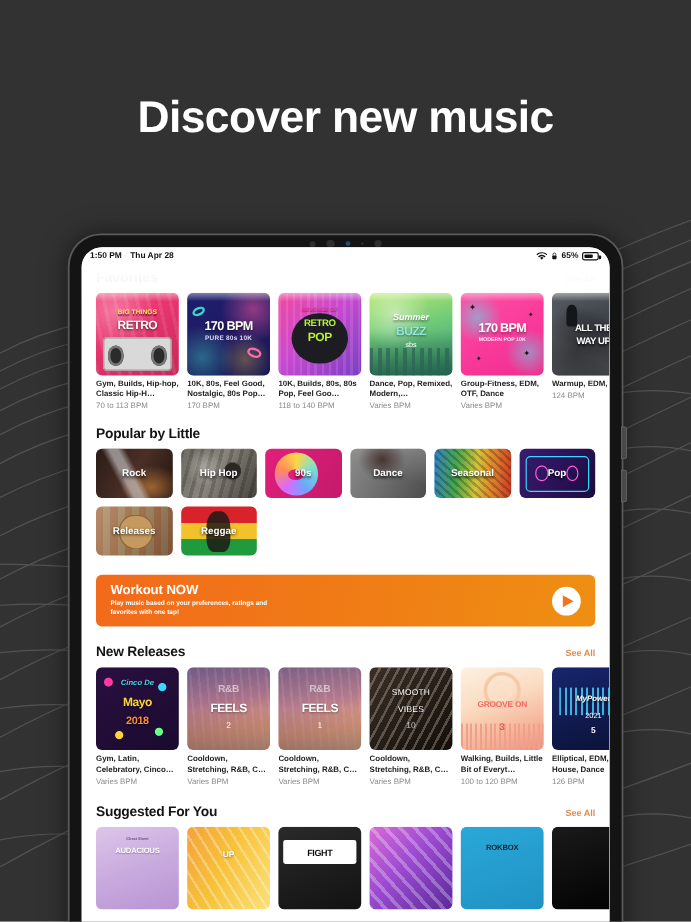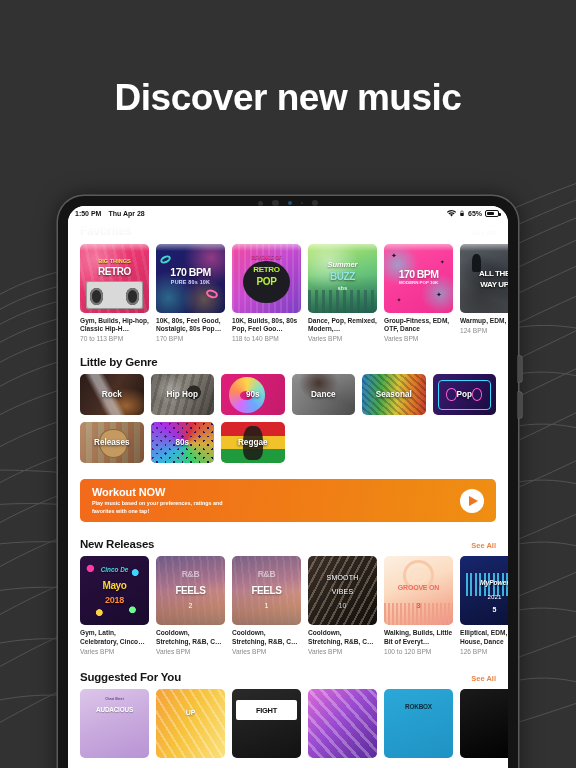--- a/index.html
+++ b/index.html
@@ -368,21 +368,21 @@
               <div class="t">Warmup, EDM,</div>
               <div class="b">124 BPM</div>
             </div>
           </div>
 
         </div>
       </div>
 
       <div style="margin-top:14px;">
         <div class="sec-head">
-          <span class="sec-title">Little by Genre</span>
+          <span class="sec-title">Popular by Little</span>
         </div>
         <div class="genre-wrap">
           <div class="genre-grid">
 
             <div class="genre" style="background:linear-gradient(120deg,#2a1b18 0%,#4a2f25 50%,#20140f 100%);">
               <div style="position:absolute;inset:0;background:
                    linear-gradient(62deg, transparent 30%, rgba(225,225,230,.55) 38%, rgba(225,225,230,.55) 46%, transparent 54%),
                    radial-gradient(ellipse at 72% 78%, rgba(190,120,60,.75), transparent 40%);"></div>
               <span>Rock</span>
             </div>
@@ -422,28 +422,20 @@
               <span>Pop</span>
             </div>
 
             <div class="genre" style="background:linear-gradient(120deg,#b59b76 0%,#9a7c55 45%,#6e5336 100%);">
               <div style="position:absolute;inset:0;background:
                    repeating-linear-gradient(90deg, rgba(200,60,50,.35) 0 6px, rgba(240,240,240,.2) 6px 12px);opacity:.45"></div>
               <div style="position:absolute;left:30%;top:16%;width:46%;height:72%;border-radius:45% 45% 50% 50%;background:#c49a60;box-shadow:inset 0 0 0 1px rgba(80,50,20,.5);"></div>
               <span>Releases</span>
             </div>
 
-            <div class="genre" style="background:linear-gradient(120deg,#5a1f8c 0%,#3a1466 50%,#1e0a3c 100%);">
-              <div style="position:absolute;inset:0;background:
-                   conic-gradient(from 20deg at 55% 52%, #ff3a3a, #ffd43a, #3aff7a, #3ad8ff, #b83aff, #ff3a3a);
-                   opacity:.8;
-                   -webkit-mask:repeating-linear-gradient(45deg,#000 0 4px,transparent 4px 6px),
-                                repeating-linear-gradient(-45deg,#000 0 4px,transparent 4px 6px);"></div>
-              <span>80s</span>
-            </div>
 
 
             <div class="genre" style="background:linear-gradient(180deg,#d8232a 0%,#d8232a 33%,#f2c22a 33%,#f2c22a 66%,#1f9a3c 66%,#1f9a3c 100%);">
               <div style="position:absolute;left:34%;top:8%;width:32%;height:84%;background:#1d1a16;
                    border-radius:40% 40% 30% 30%;opacity:.85;"></div>
               <span>Reggae</span>
             </div>
 
           </div>
         </div>

